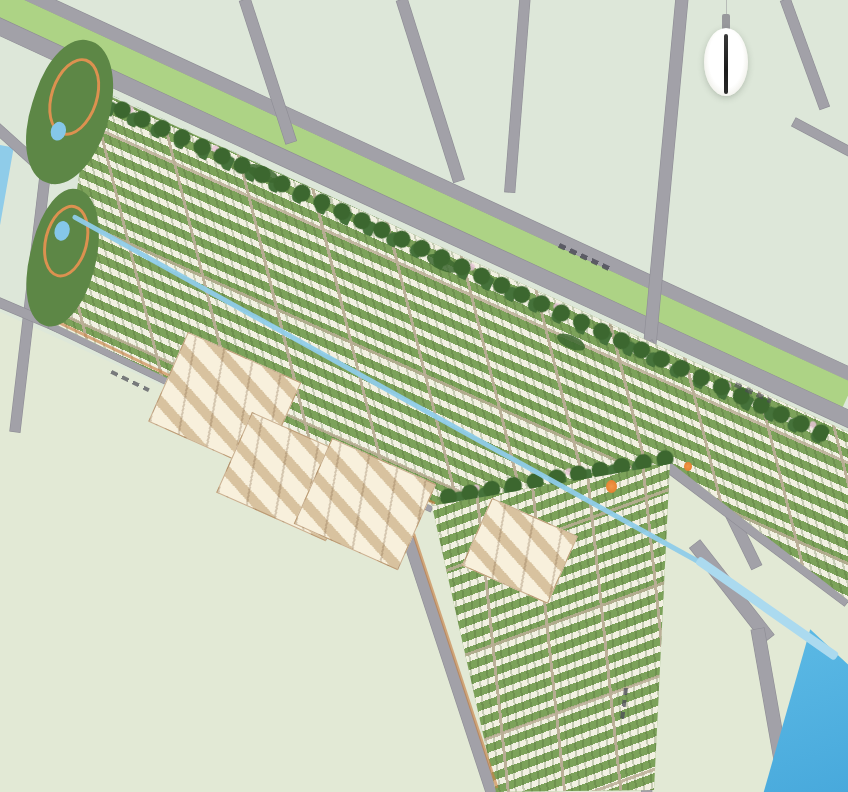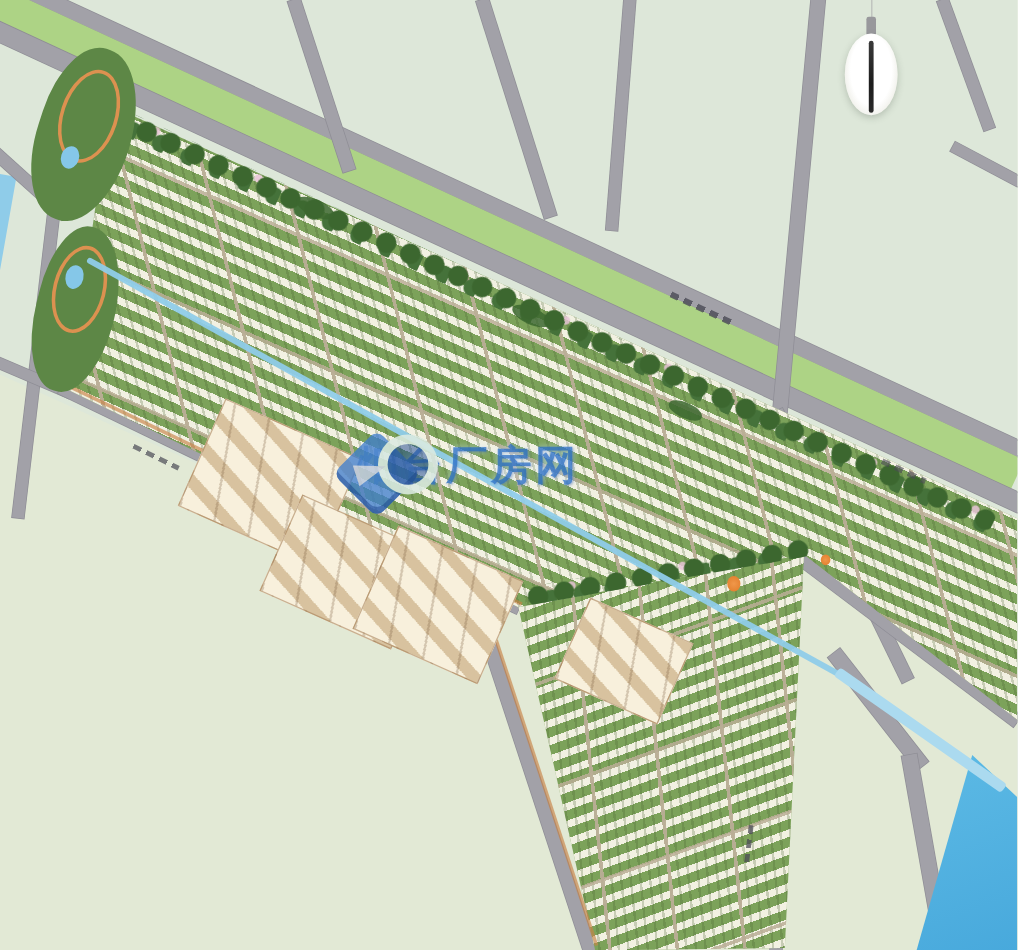--- a/index.html
+++ b/index.html
@@ -139,22 +139,14 @@
   <div class="smudge" style="left:112px;top:370px;width:42px;height:4px;transform:rotate(26deg);opacity:.7;"></div>
   <div class="smudge" style="left:628px;top:688px;width:34px;height:4px;transform:rotate(97deg);opacity:.75;"></div>
 
   <div style="left:700px;top:0px;width:60px;height:110px;">
     <div class="compass-line" style="left:26px;top:0px;width:1px;height:16px;"></div>
     <div class="compass-stub" style="left:22px;top:14px;width:8px;height:17px;"></div>
     <div class="compass-oval" style="left:4px;top:28px;width:44px;height:68px;"></div>
     <div class="compass-needle" style="left:24px;top:34px;width:4px;height:60px;"></div>
   </div>
 
-  <div class="wm" style="left:298px;top:346px;width:300px;height:84px;">
-    <div class="wm-logo">
-      <div class="wm-diamond"></div>
-      <div class="wm-ring"></div>
-      <div class="wm-pen"></div>
-    </div>
-    <div class="wm-text">烟台厂房网</div>
-  </div>
 
 </div>
 
 </body></html>

